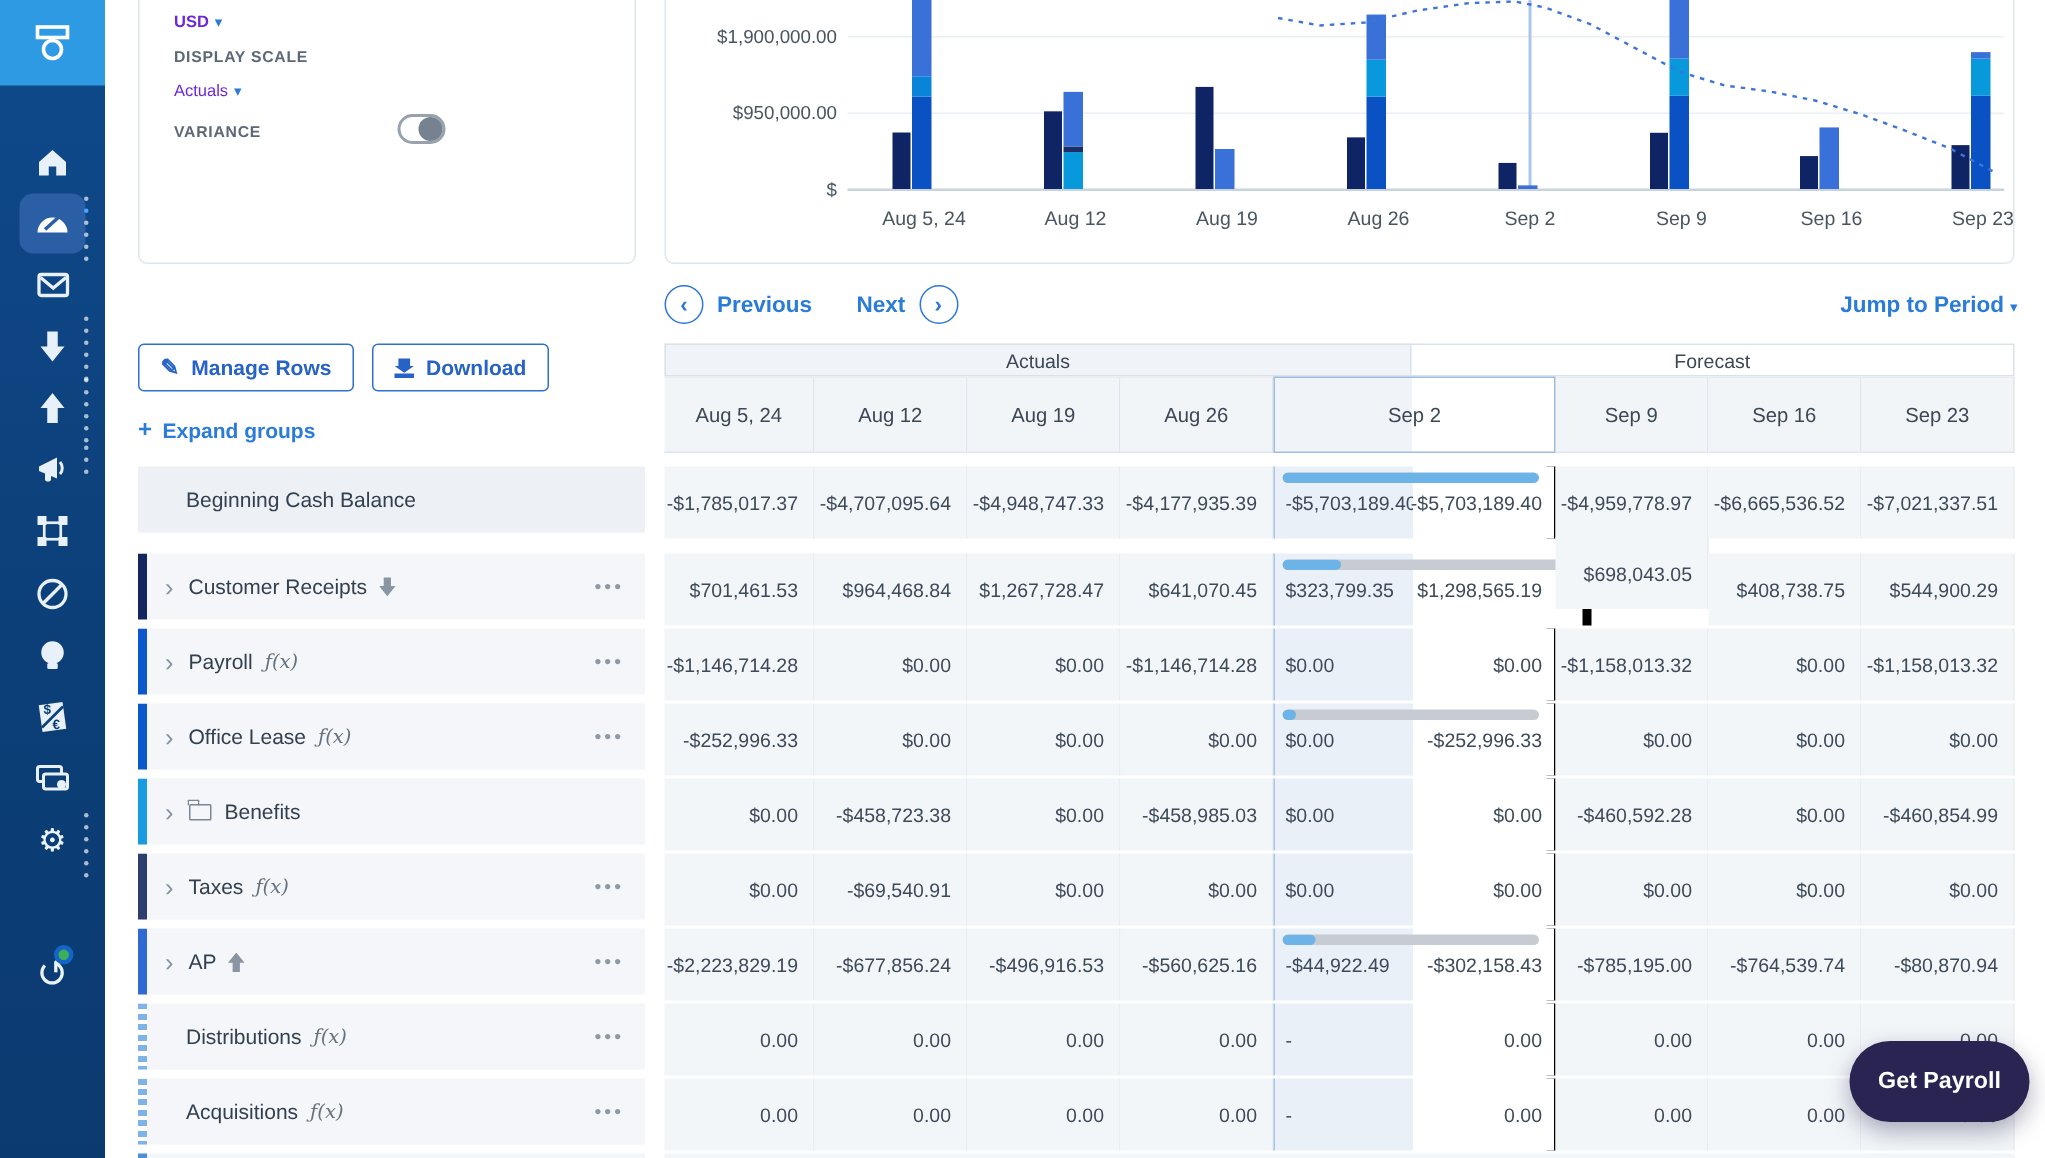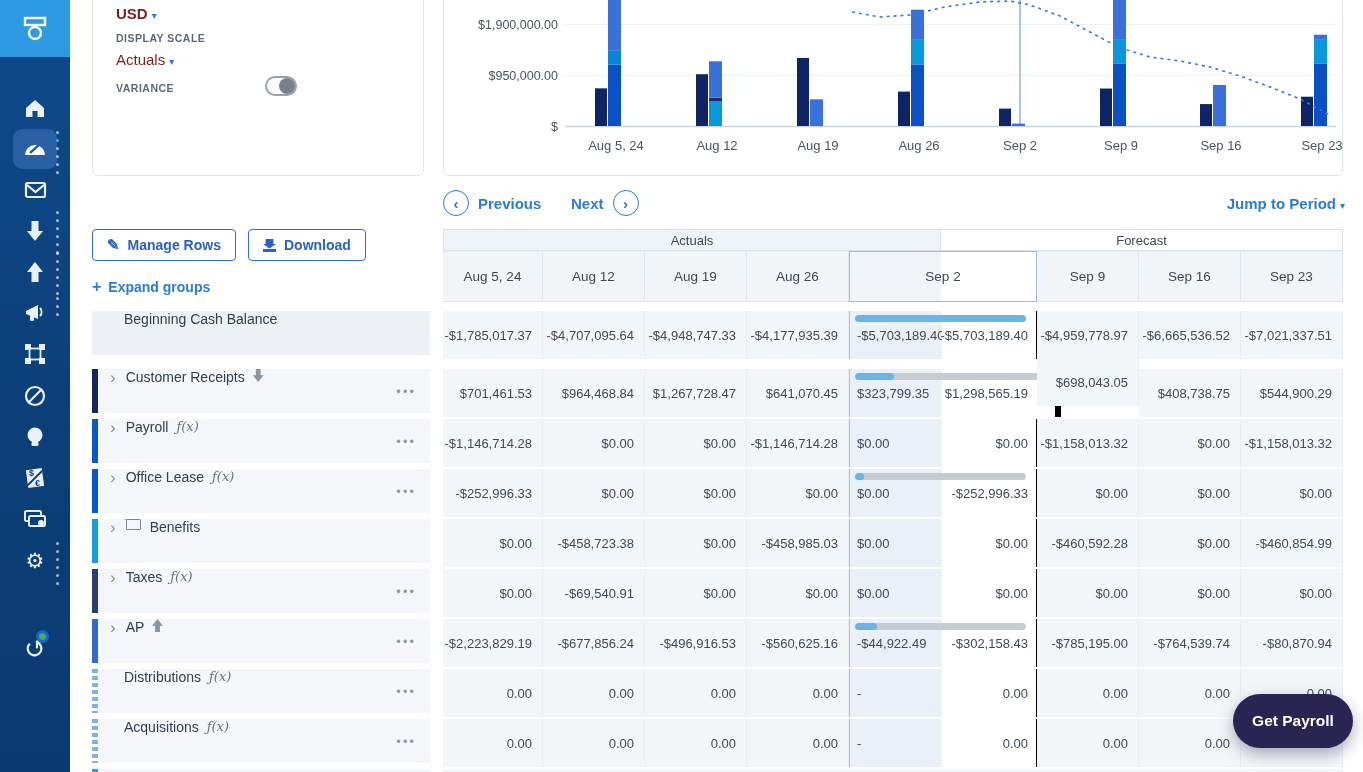--- a/index.html
+++ b/index.html
@@ -19,21 +19,21 @@
   .dotcol { position:absolute; left:56px; display:flex; flex-direction:column; gap:5px; }
   .dotcol i { width:3px; height:3px; border-radius:50%; background:rgba(255,255,255,.65); }
   .dotcol i.blue { background:#4da3ff; }
   .glyph-icon { font-size:21px; line-height:1; color:#eaf2fb; }
   .sync-dot { position:absolute; left:36px; top:630px; width:13px; height:13px;
     background:#3fae5a; border:3px solid #1565c8; border-radius:50%; }
 
   
   .card { position:absolute; background:#fff; border:1px solid #dfe5ec; border-radius:6px; }
 
-  .link-blue { color:#7f1d1d; font-weight:700; font-size:15px; cursor:pointer; }
+  .link-blue { color:#6d28d9; font-weight:700; font-size:11px; cursor:pointer; }
   .caret { font-size:10px; color:#2a7cd8; margin-left:4px; }
   .mini-label { font-size:10.5px; font-weight:700; letter-spacing:.5px; color:#5c6877; }
 
   .toggle { position:absolute; left:172px; top:77px; width:32px; height:20px;
     border:2px solid #98a2ae; border-radius:11px; background:#fff; }
   .toggle .knob { position:absolute; right:0px; top:0px; width:16px; height:16px;
     background:#76828f; border-radius:50%; }
 
   
   .nav-circle { width:26px; height:26px; border:1.6px solid #2e77d4; border-radius:50%;
@@ -53,21 +53,21 @@
   
   .gh { position:absolute; top:229px; height:22px; display:flex; align-items:center;
     justify-content:center; font-size:13px; color:#3c4856; border:1px solid #dbe1e9; }
   .hcell { position:absolute; top:251px; height:51px; background:#f2f5f8;
     border-right:1px solid #e0e6ed; border-bottom:1px solid #e0e6ed; border-top:1px solid #e8edf2;
     display:flex; align-items:center; justify-content:center; font-size:13.5px; color:#3c4856; }
   .hcell.sel { background:linear-gradient(90deg,#f0f4f8 0%,#f0f4f8 49%,#ffffff 49%);
     border:1px solid #9dbce0; z-index:2; }
 
   .label-cell { position:absolute; left:92px; width:338px; height:44px; background:#f4f6f9;
-    display:flex; align-items:flex-start; font-size:14px; color:#33404f; overflow:hidden; }
+    display:flex; align-items:center; font-size:14px; color:#33404f; overflow:hidden; }
   .label-cell .bar { position:absolute; left:0; top:0; width:6px; height:48px; }
   .chev { color:#8693a3; font-size:17px; margin:0 10px 0 18px; line-height:1; }
   .fx { font-family:"DejaVu Serif", serif; font-style:italic; color:#66727f; font-size:13px; margin-left:8px; }
   .menu-dots { position:absolute; right:14px; top:50%; transform:translateY(-50%);
     color:#8e99a6; font-size:13px; letter-spacing:2px; cursor:pointer; }
   .badge-down, .badge-up { display:inline-block; width:11px; height:13px; background:#8a95a3;
     margin-left:8px; clip-path:polygon(28% 0,72% 0,72% 48%,100% 48%,50% 100%,0 48%,28% 48%); }
   .badge-up { transform:rotate(180deg); }
   .folder-ic { position:relative; width:15px; height:11px; border:1.6px solid #7b8染796; border:1.6px solid #7b8796;
     border-radius:1px; margin-right:9px; }

